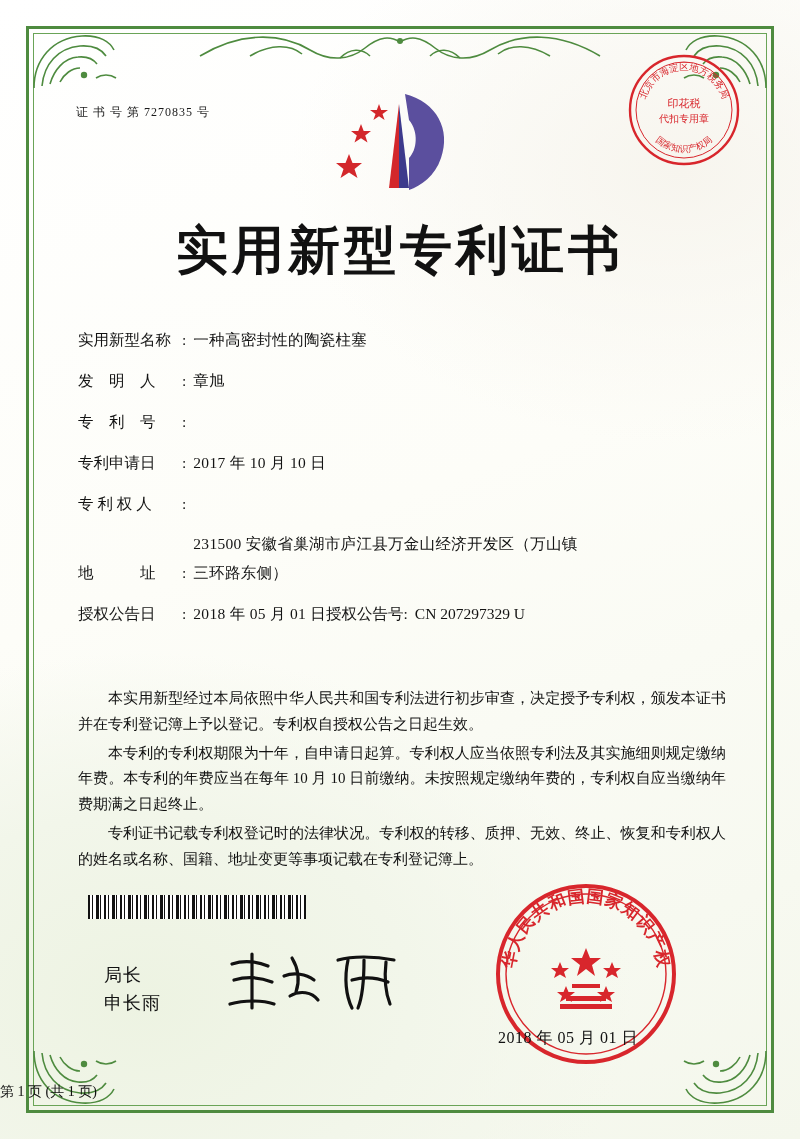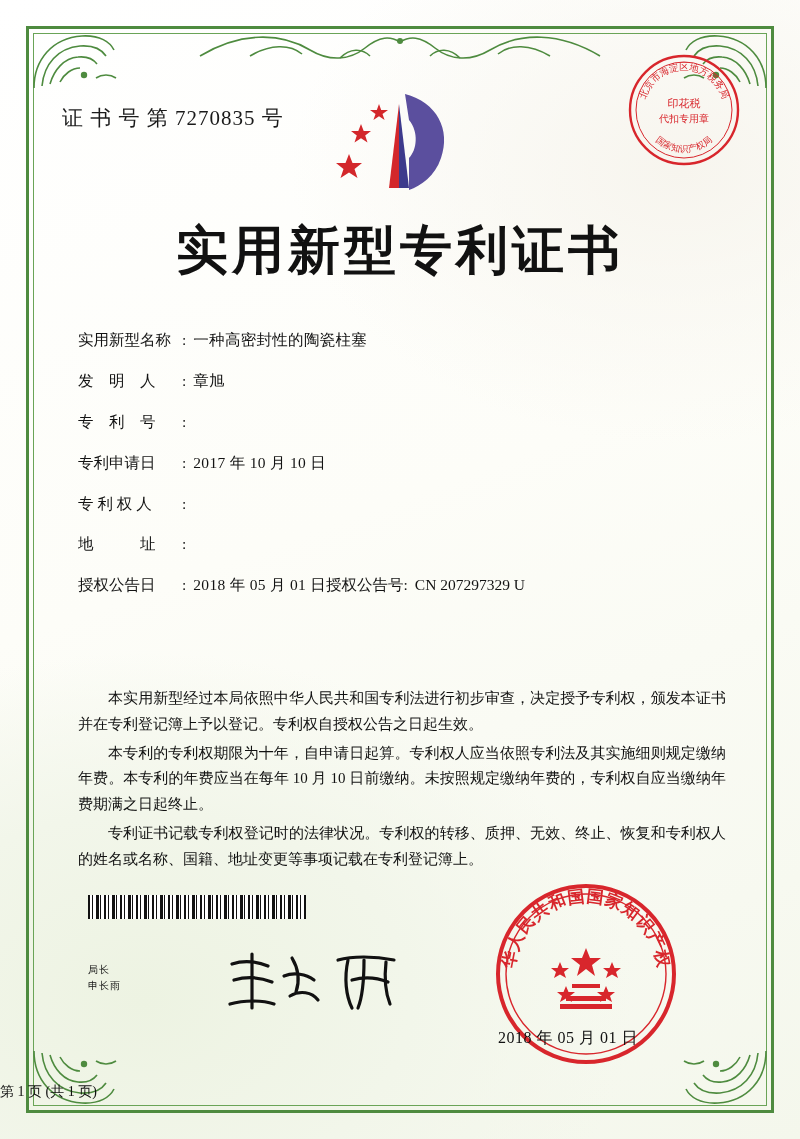--- a/index.html
+++ b/index.html
@@ -55,23 +55,23 @@
     top: 26px;
     width: 420px;
     height: 40px;
     color: #4e8b3f;
   }
   .top-flourish svg { display:block; width:100%; height:100%; }
 
   
   .cert-no {
     position: absolute;
-    left: 62px;
+    left: 76px;
     top: 104px;
-    font-size: 21px;
+    font-size: 12px;
     letter-spacing: 1px;
     color: #1a1a1a;
     white-space: nowrap;
   }
 
   .logo {
     position: absolute;
     left: 333px;
     top: 88px;
     width: 132px;
@@ -171,23 +171,23 @@
       #fff 5px, #fff 8px,
       #111 8px, #111 11px,
       #fff 11px, #fff 12px,
       #111 12px, #111 13px,
       #fff 13px, #fff 16px
     );
   }
 
   .director-label {
     position: absolute;
-    left: 88px;
+    left: 104px;
     top: 962px;
-    font-size: 10px;
+    font-size: 18px;
     line-height: 1.55;
     color: #111;
     letter-spacing: 1px;
   }
 
   .signature {
     position: absolute;
     left: 218px;
     top: 946px;
     width: 200px;
@@ -344,20 +344,24 @@
     </div>
 
     <div class="frow">
       <span class="flabel">专 利 权 人</span>
       <span class="fcolon">:</span>
     </div>
 
     <div class="frow">
       <span class="flabel">地　　　址</span>
       <span class="fcolon">:</span>
+      <span class="fvalue">
+        <span>231500 安徽省巢湖市庐江县万金山经济开发区（万山镇</span>
+        <span class="line2">三环路东侧）</span>
+      </span>
     </div>
 
     <div class="frow split">
       <span class="flabel">授权公告日</span>
       <span class="fcolon">:</span>
       <span class="fvalue">2018 年 05 月 01 日</span>
       <span class="right-group">
         <span class="rlabel">授权公告号</span>
         <span class="rcolon">:</span>
         <span>CN 207297329 U</span>

